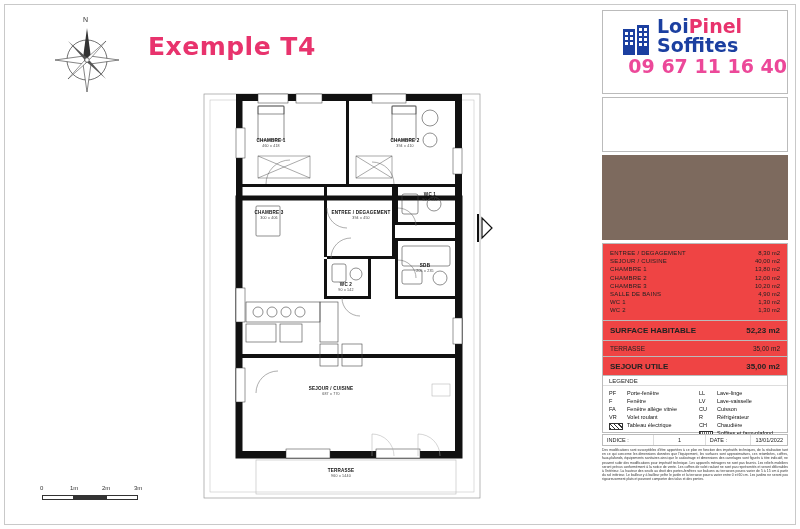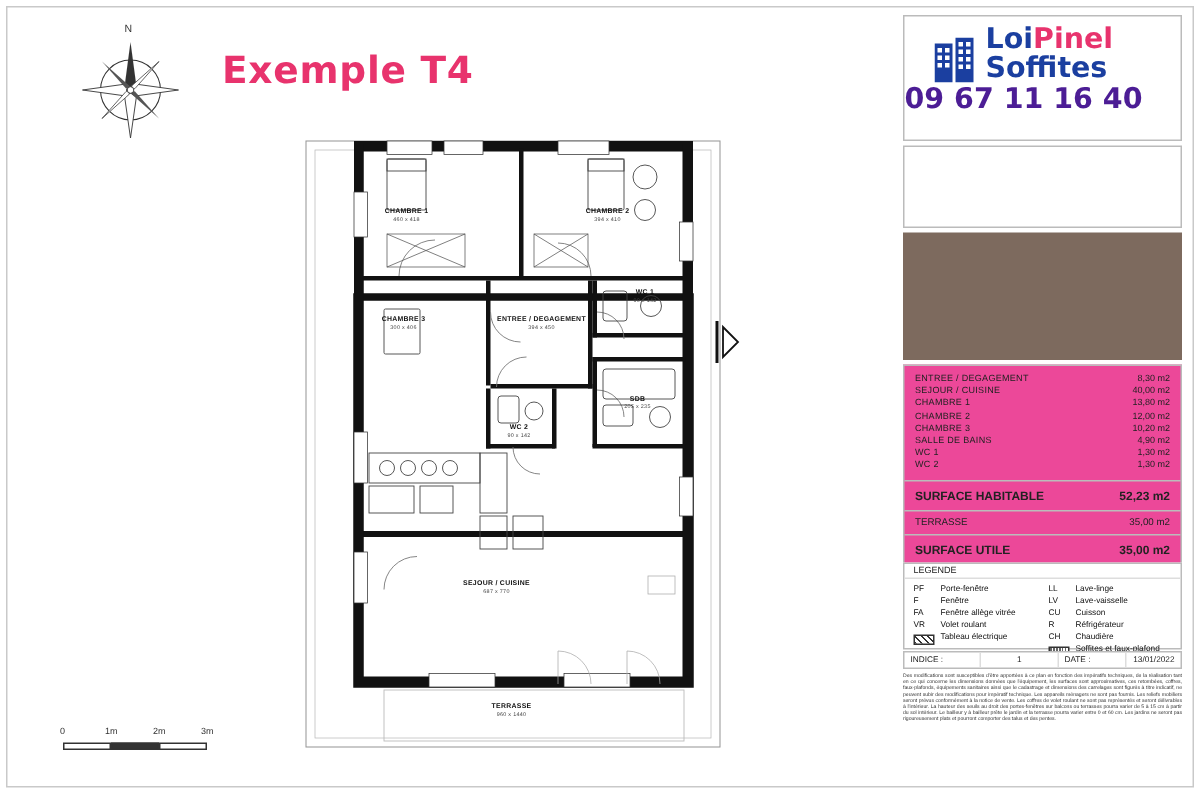--- a/index.html
+++ b/index.html
@@ -37,36 +37,36 @@
   .sbseg{position:absolute;top:10px;height:5px;border:1px solid #333;box-sizing:border-box;}
 
   .logo-box{
     position:absolute;left:602px;top:10px;width:186px;height:84px;
     border:1px solid #bbb;background:#fff;box-sizing:border-box;
   }
   .logo-row{position:absolute;left:4px;top:6px;display:flex;align-items:flex-end;gap:6px;margin-left:16px;}
   .logo-mark{width:28px;height:30px;position:relative;}
   .logo-text{color:#1b3fa0;font-weight:bold;font-size:19px;line-height:19px;font-family:"DejaVu Sans",sans-serif;}
   .logo-text .pink{color:#e8336d;}
-  .phone{position:absolute;left:0;right:0;top:44px;text-align:left;color:#4c1d95;font-weight:bold;font-size:19px;font-family:"DejaVu Sans",sans-serif;}
+  .phone{position:absolute;left:0;right:0;top:44px;text-align:right;color:#ec4899;font-weight:bold;font-size:19px;font-family:"DejaVu Sans",sans-serif;}
   .web{position:absolute;left:0;right:0;top:66px;text-align:center;color:#1b3fa0;font-weight:bold;font-size:10px;}
 
   .photo-box{
     position:absolute;left:602px;top:97px;width:186px;height:55px;
     border:1px solid #bbb;background:#ffffff;box-sizing:border-box;
   }
 
   .brown-box{
     position:absolute;left:602px;top:155px;width:186px;height:85px;
     background:#7d6a5e;
   }
 
   .surf-table{
     position:absolute;left:602px;top:243px;width:186px;
-    border:1px solid #bbb;background:#ec4899;box-sizing:border-box;
+    border:1px solid #bbb;background:#ef4444;box-sizing:border-box;
     font-size:6px;color:#222;
   }
   .surf-rows{padding:5px 7px 5px 7px;}
   .surf-row{display:flex;justify-content:space-between;line-height:8.2px;}
   .surf-row .nm{letter-spacing:0.2px;}
   .big-row{display:flex;justify-content:space-between;padding:5px 7px;font-weight:bold;font-size:8px;border-top:1px solid #bbb;}
   .mid-row{display:flex;justify-content:space-between;padding:4px 7px;font-size:6.5px;border-top:1px solid #bbb;}
 
   .legend-box{
     position:absolute;left:602px;top:375px;width:186px;height:58px;
@@ -352,21 +352,21 @@
     </div>
     <div class="big-row">
       <span>SURFACE HABITABLE</span>
       <span>52,23 m2</span>
     </div>
     <div class="mid-row">
       <span>TERRASSE</span>
       <span>35,00 m2</span>
     </div>
     <div class="big-row">
-      <span>SURFACE UTILE</span>
+      <span>SEJOUR UTILE</span>
       <span>35,00 m2</span>
     </div>
   </div>
 
   <div class="legend-box">
     <div class="legend-title">LEGENDE</div>
     <div class="legend-cols">
       <div class="legend-col">
         <div class="lg-item">
             <span class="lg-key">PF</span>

